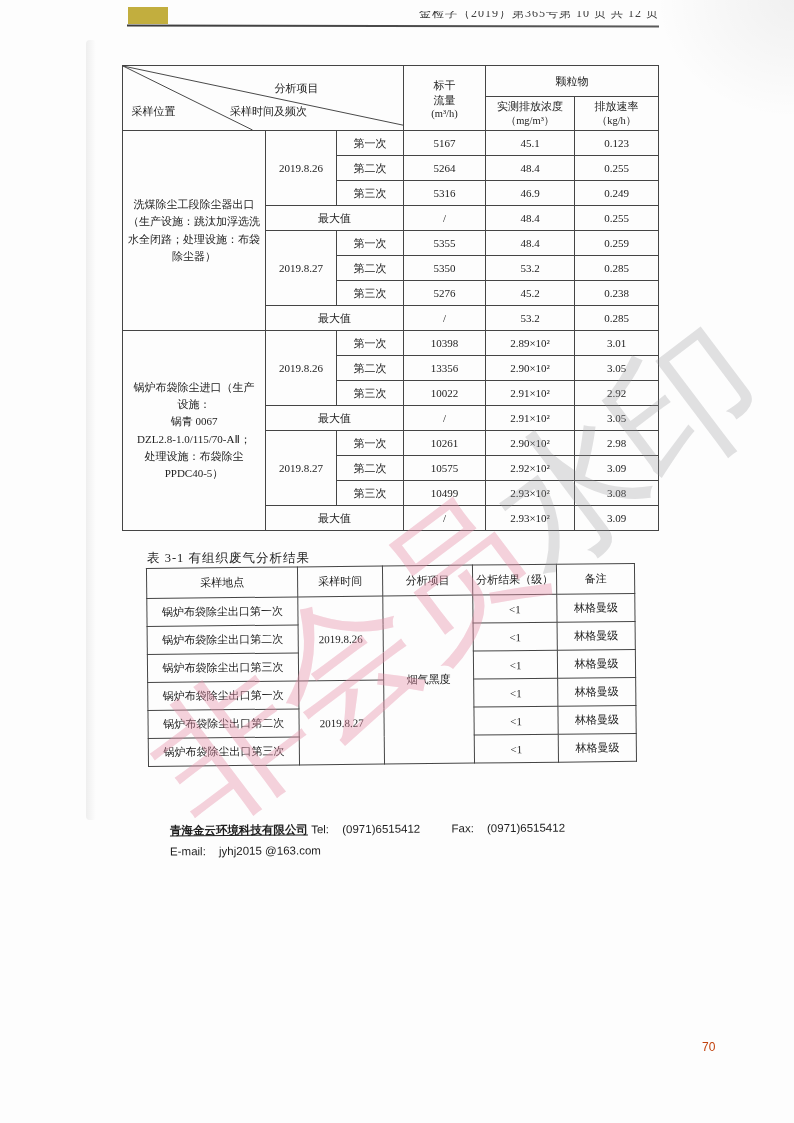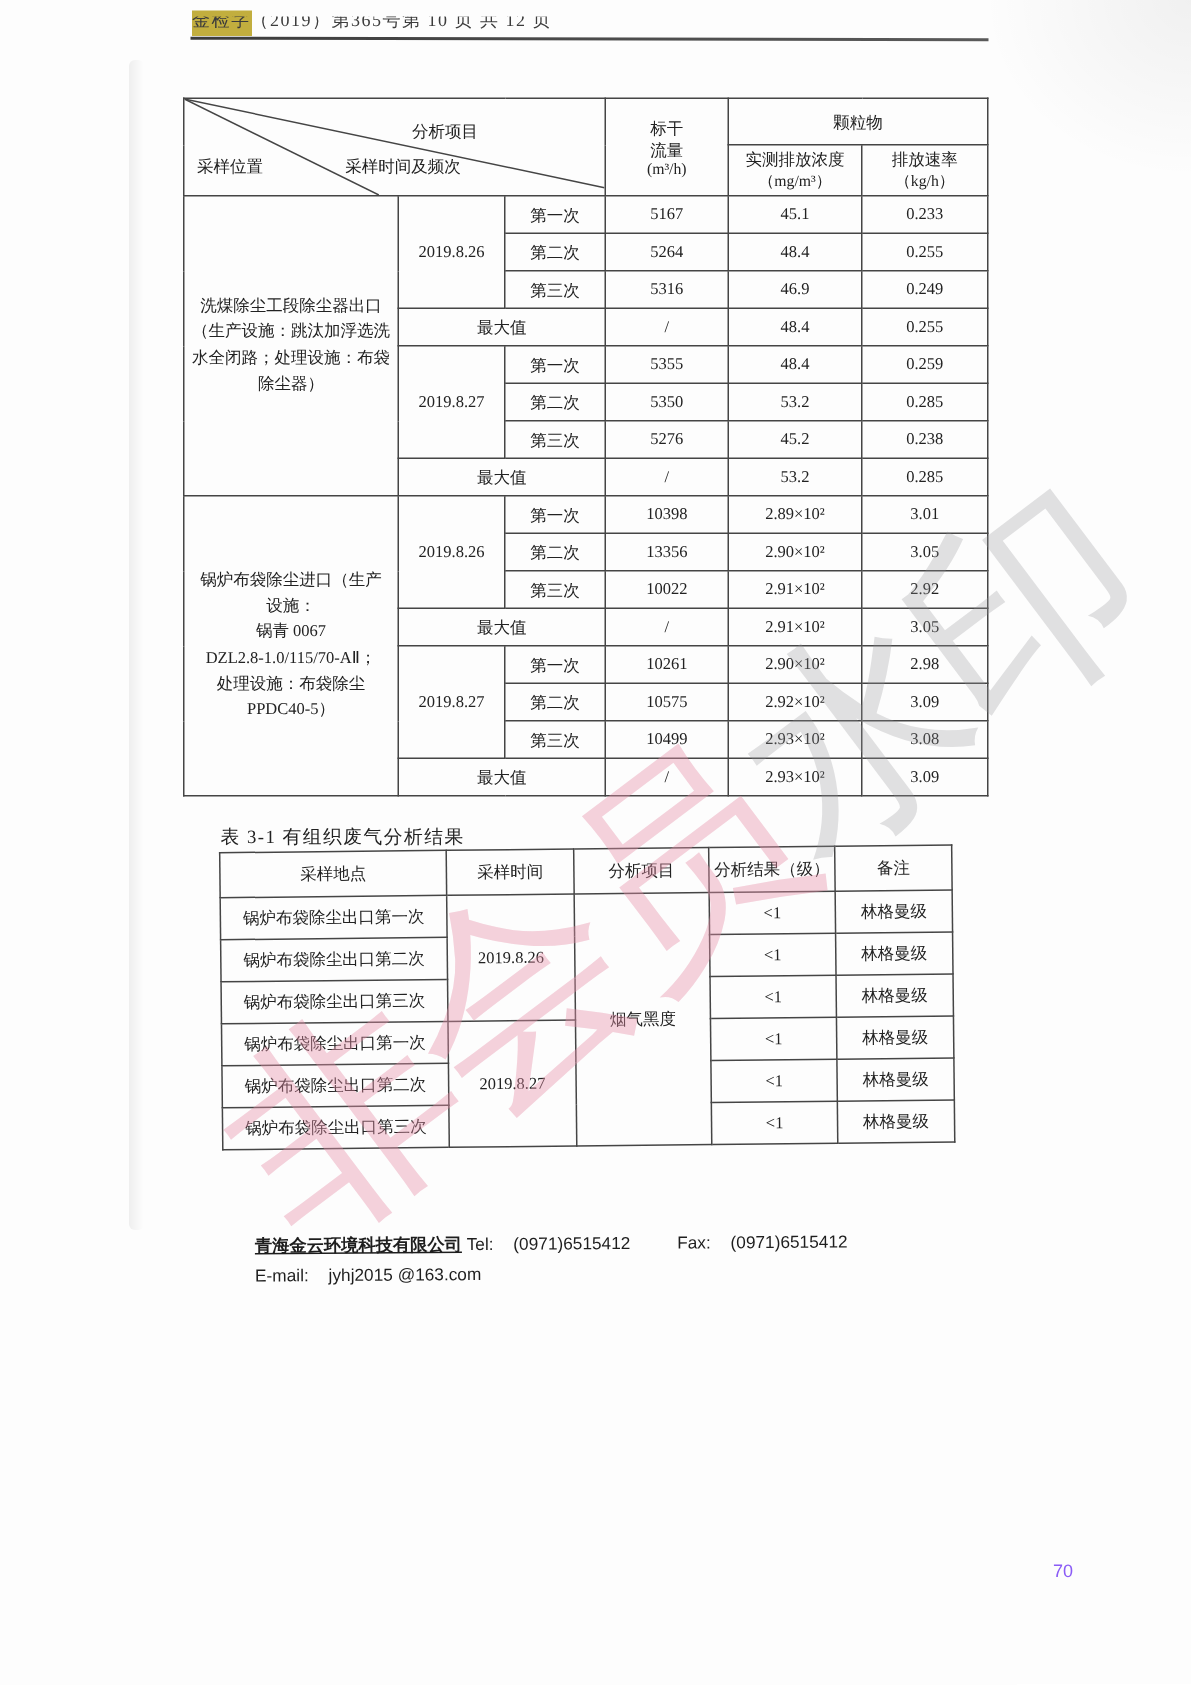--- a/index.html
+++ b/index.html
@@ -24,21 +24,21 @@
   
   .hdr-highlight {
     position:absolute; left:128px; top:7px; width:40px; height:17px;
     background:#c2ae3e; z-index:1;
   }
   .hdr-band {
     position:absolute; left:128px; top:11px; width:531px; height:13px;
     overflow:hidden; z-index:2;
   }
   .hdr-inner {
-    position:relative; top:-6px; display:flex; justify-content:flex-start;
+    position:relative; top:-6px; display:flex; justify-content:flex-end;
     font-size:12px; color:#3c3c3c; letter-spacing:1px; white-space:nowrap;
     font-family:"Liberation Serif", serif;
   }
   .hdr-rule {
     position:absolute; left:127px; top:25px; width:532px; height:2px;
     background:linear-gradient(to right, #3c3c3c, #5a5a5a);
     transform:rotate(0.12deg); z-index:2;
   }
 
   
@@ -84,21 +84,21 @@
     position:absolute; left:170px; top:822px; z-index:3;
     font-family:"Liberation Sans", sans-serif; font-size:11.5px; color:#1e1e1e;
     transform:rotate(-0.4deg);
   }
   .footer .line { margin-bottom:7px; white-space:nowrap; }
   .company { font-weight:bold; text-decoration:underline; }
   .sep { margin-left:28px;text-align:center; }
   .val { margin-left:10px; }
 
   .pageno {
-    position:absolute; left:702px; top:1040px; font-size:12px; color:#8b5cf6;
+    position:absolute; left:702px; top:1040px; font-size:12px; color:#c2410c;
     font-family:"Liberation Sans", sans-serif; z-index:3;
   }
 </style>
 </head>
 <body>
 
 <div class="page">
 
   <div class="scan-edge-left"></div>
   <div class="scan-corner"></div>
@@ -153,21 +153,21 @@
         <div class="unit">（kg/h）</div>
       </td>
     </tr>
 
     <tr class="dr">
       <td class="loc" rowspan="8">洗煤除尘工段除尘器出口（生产设施：跳汰加浮选洗水全闭路；处理设施：布袋除尘器）</td>
       <td rowspan="3">2019.8.26</td>
       <td>第一次</td>
       <td>5167</td>
       <td>45.1</td>
-      <td>0.233</td>
+      <td>0.123</td>
     </tr>
     <tr class="dr">
       <td>第二次</td>
       <td>5264</td>
       <td>48.4</td>
       <td>0.255</td>
     </tr>
     <tr class="dr">
       <td>第三次</td>
       <td>5316</td>

